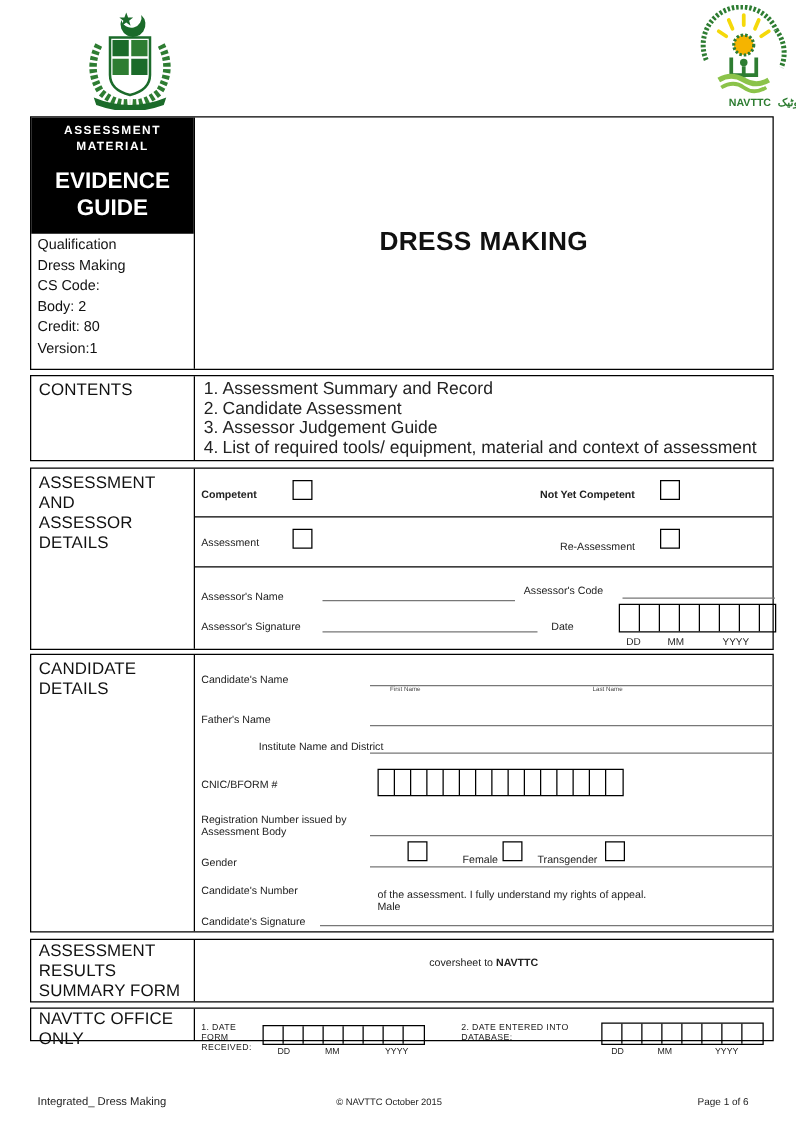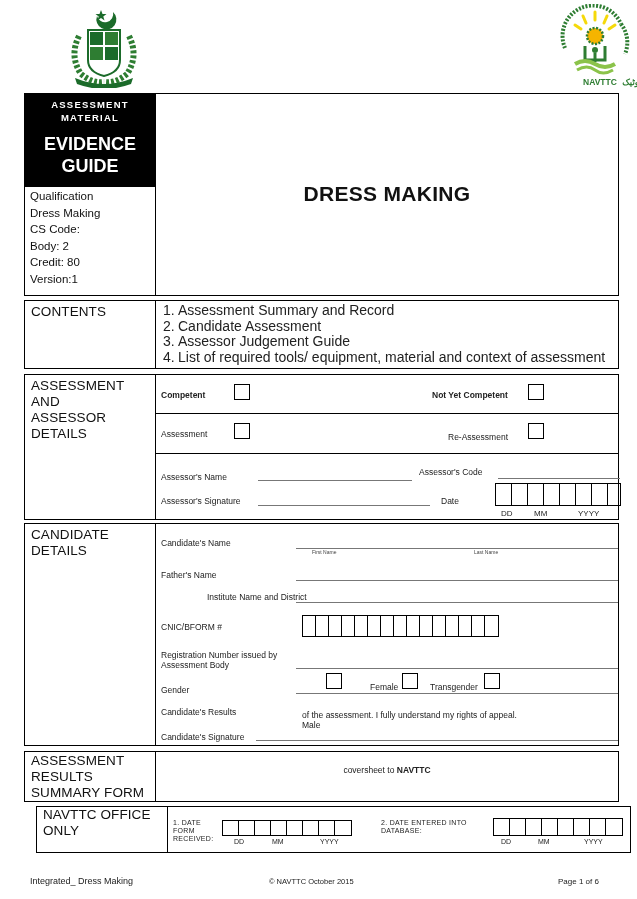--- a/index.html
+++ b/index.html
@@ -236,21 +236,21 @@
 
     <span class="lbl" style="left:5px; top:161px;">Gender</span>
     <span class="lbl" style="left:146px; top:158px;margin-top:38px;">Male</span>
     <div class="chk" style="left:170px; top:149px;"></div>
     <span class="lbl" style="left:214px; top:158px;">Female</span>
     <div class="chk" style="left:246px; top:149px;"></div>
     <span class="lbl" style="left:274px; top:158px;">Transgender</span>
     <div class="chk" style="left:328px; top:149px;"></div>
     <div class="hline" style="left:140px; top:169px; width:322px;"></div>
 
-    <span class="lbl" style="left:5px; top:183px;">Candidate's Results</span>
+    <span class="lbl" style="left:5px; top:183px;">Candidate's Number</span>
     <div class="lbl" style="left:146px; top:186px; line-height:11px; font-size:8.5px;">
       <div>of the assessment. I fully understand my rights of appeal.</div>
     </div>
 
     <span class="lbl" style="left:5px; top:208px;">Candidate's Signature</span>
     <div class="hline" style="left:100px; top:216px; width:362px;"></div>
   </div>
 </div>
 
 <div class="block" style="top:751px; height:51px;">
@@ -261,21 +261,21 @@
       <div>SUMMARY FORM</div>
     </div>
   </div>
   <div class="right-col">
     <div class="summary-text">
       <div><span>coversheet to </span><b>NAVTTC</b></div>
     </div>
   </div>
 </div>
 
-<div class="block" style="top:806px; height:47px;margin-left:12px;">
+<div class="block" style="top:806px; height:27px;">
   <div class="left-col">
     <div class="sec-title" style="padding-top:0;">
       <div>NAVTTC OFFICE</div>
       <div>ONLY</div>
     </div>
   </div>
   <div class="right-col">
     <div class="lbl" style="left:5px; top:12px; font-size:7px; line-height:8px; letter-spacing:0.3px;">
       <div>1. DATE</div>
       <div>FORM</div>

